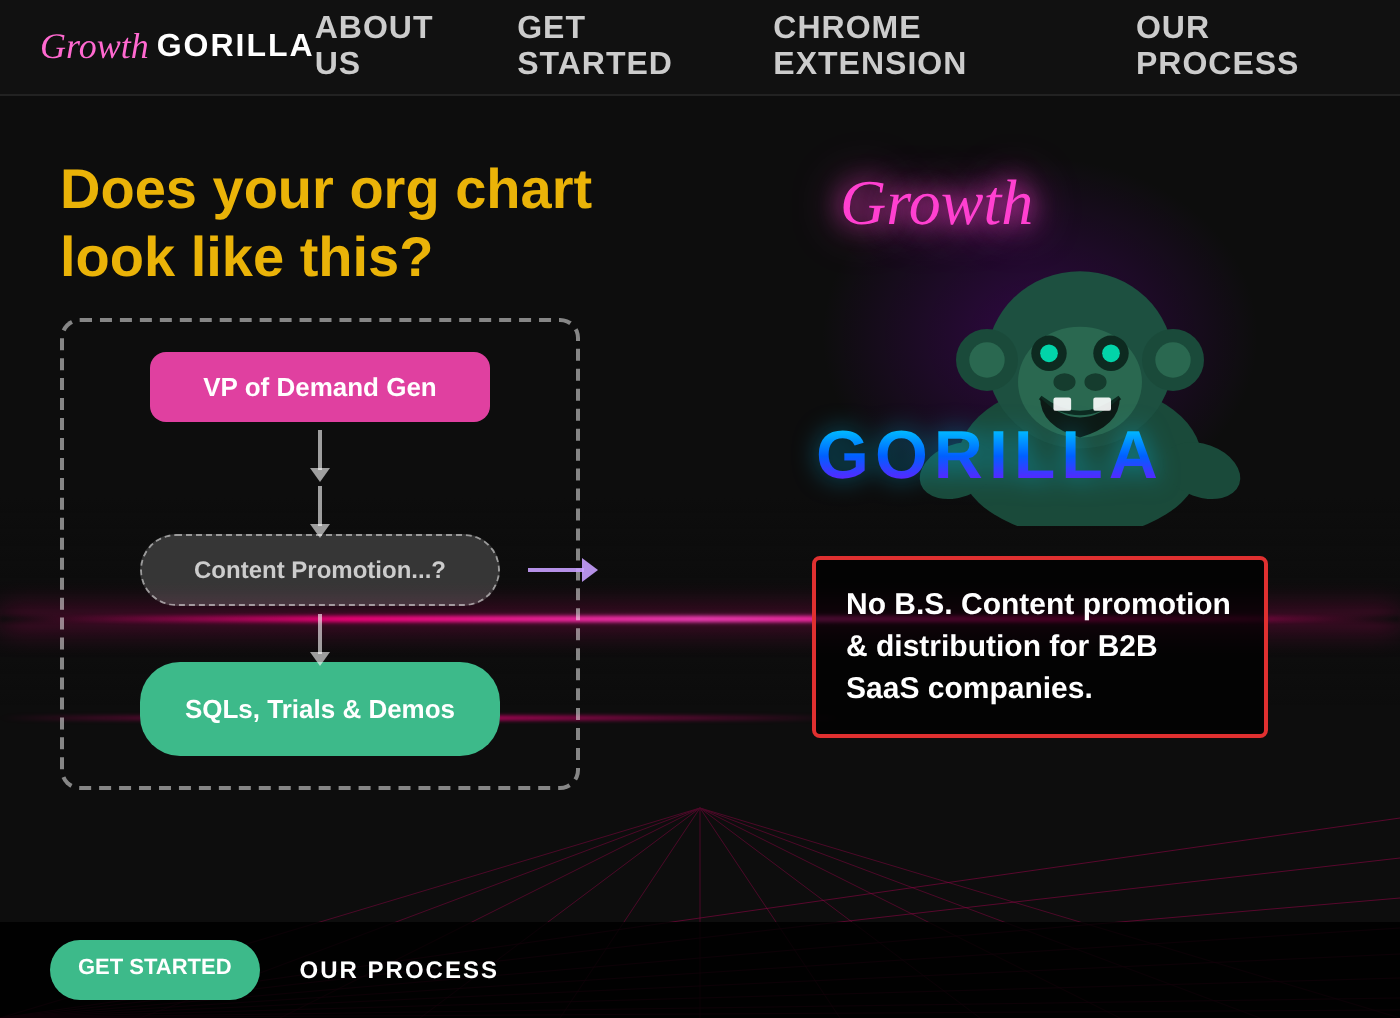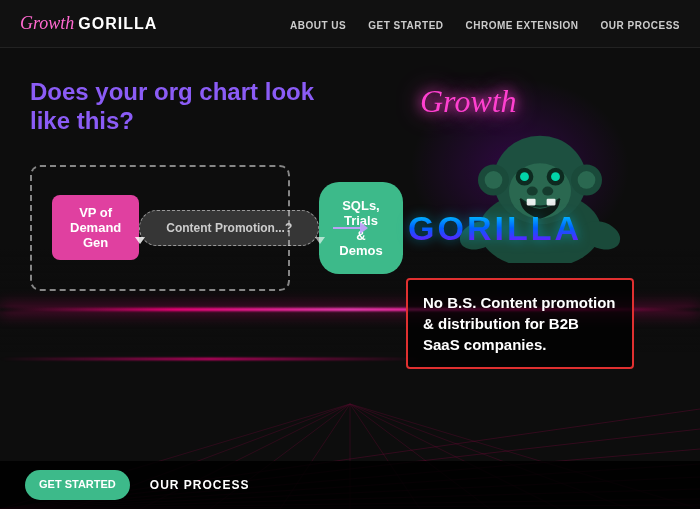--- a/index.html
+++ b/index.html
@@ -43,21 +43,21 @@
     }
     .nav-links {
       display: flex;
       gap: 22px;
       margin-left: auto;
       list-style: none;
     }
     .nav-links a {
       color: #ccc;
       text-decoration: none;
-      font-size: 10px;
+      font-size: 16px;
       font-weight: 600;
       letter-spacing: 0.5px;
       text-transform: uppercase;
       text-align: right;
     }
 
     
     .hero {
       position: relative;
       height: 461px;
@@ -72,36 +72,36 @@
       display: flex;
       padding: 30px 30px 20px 30px;
       gap: 20px;
     }
 
     .left-section {
       flex: 1;
     }
 
     .hero-title {
-      font-size: 24px;
+      font-size: 28px;
       font-weight: 900;
       line-height: 1.2;
-      color: #8b5cf6;
-      margin-bottom: 29px;
+      color: #eab308;
+      margin-bottom: 14px;
     }
 
     
     .org-chart {
       position: relative;
       border: 2px dashed rgba(255,255,255,0.5);
       border-radius: 10px;
       padding: 15px 20px;
       width: 260px;
       display: flex;
-      flex-direction: row;
+      flex-direction: column;
       align-items: center;
       gap: 0;
     }
 
     .org-box-pink {
       background: #e040a0;
       border-radius: 8px;
       padding: 10px 18px;
       font-size: 13px;
       font-weight: 700;

